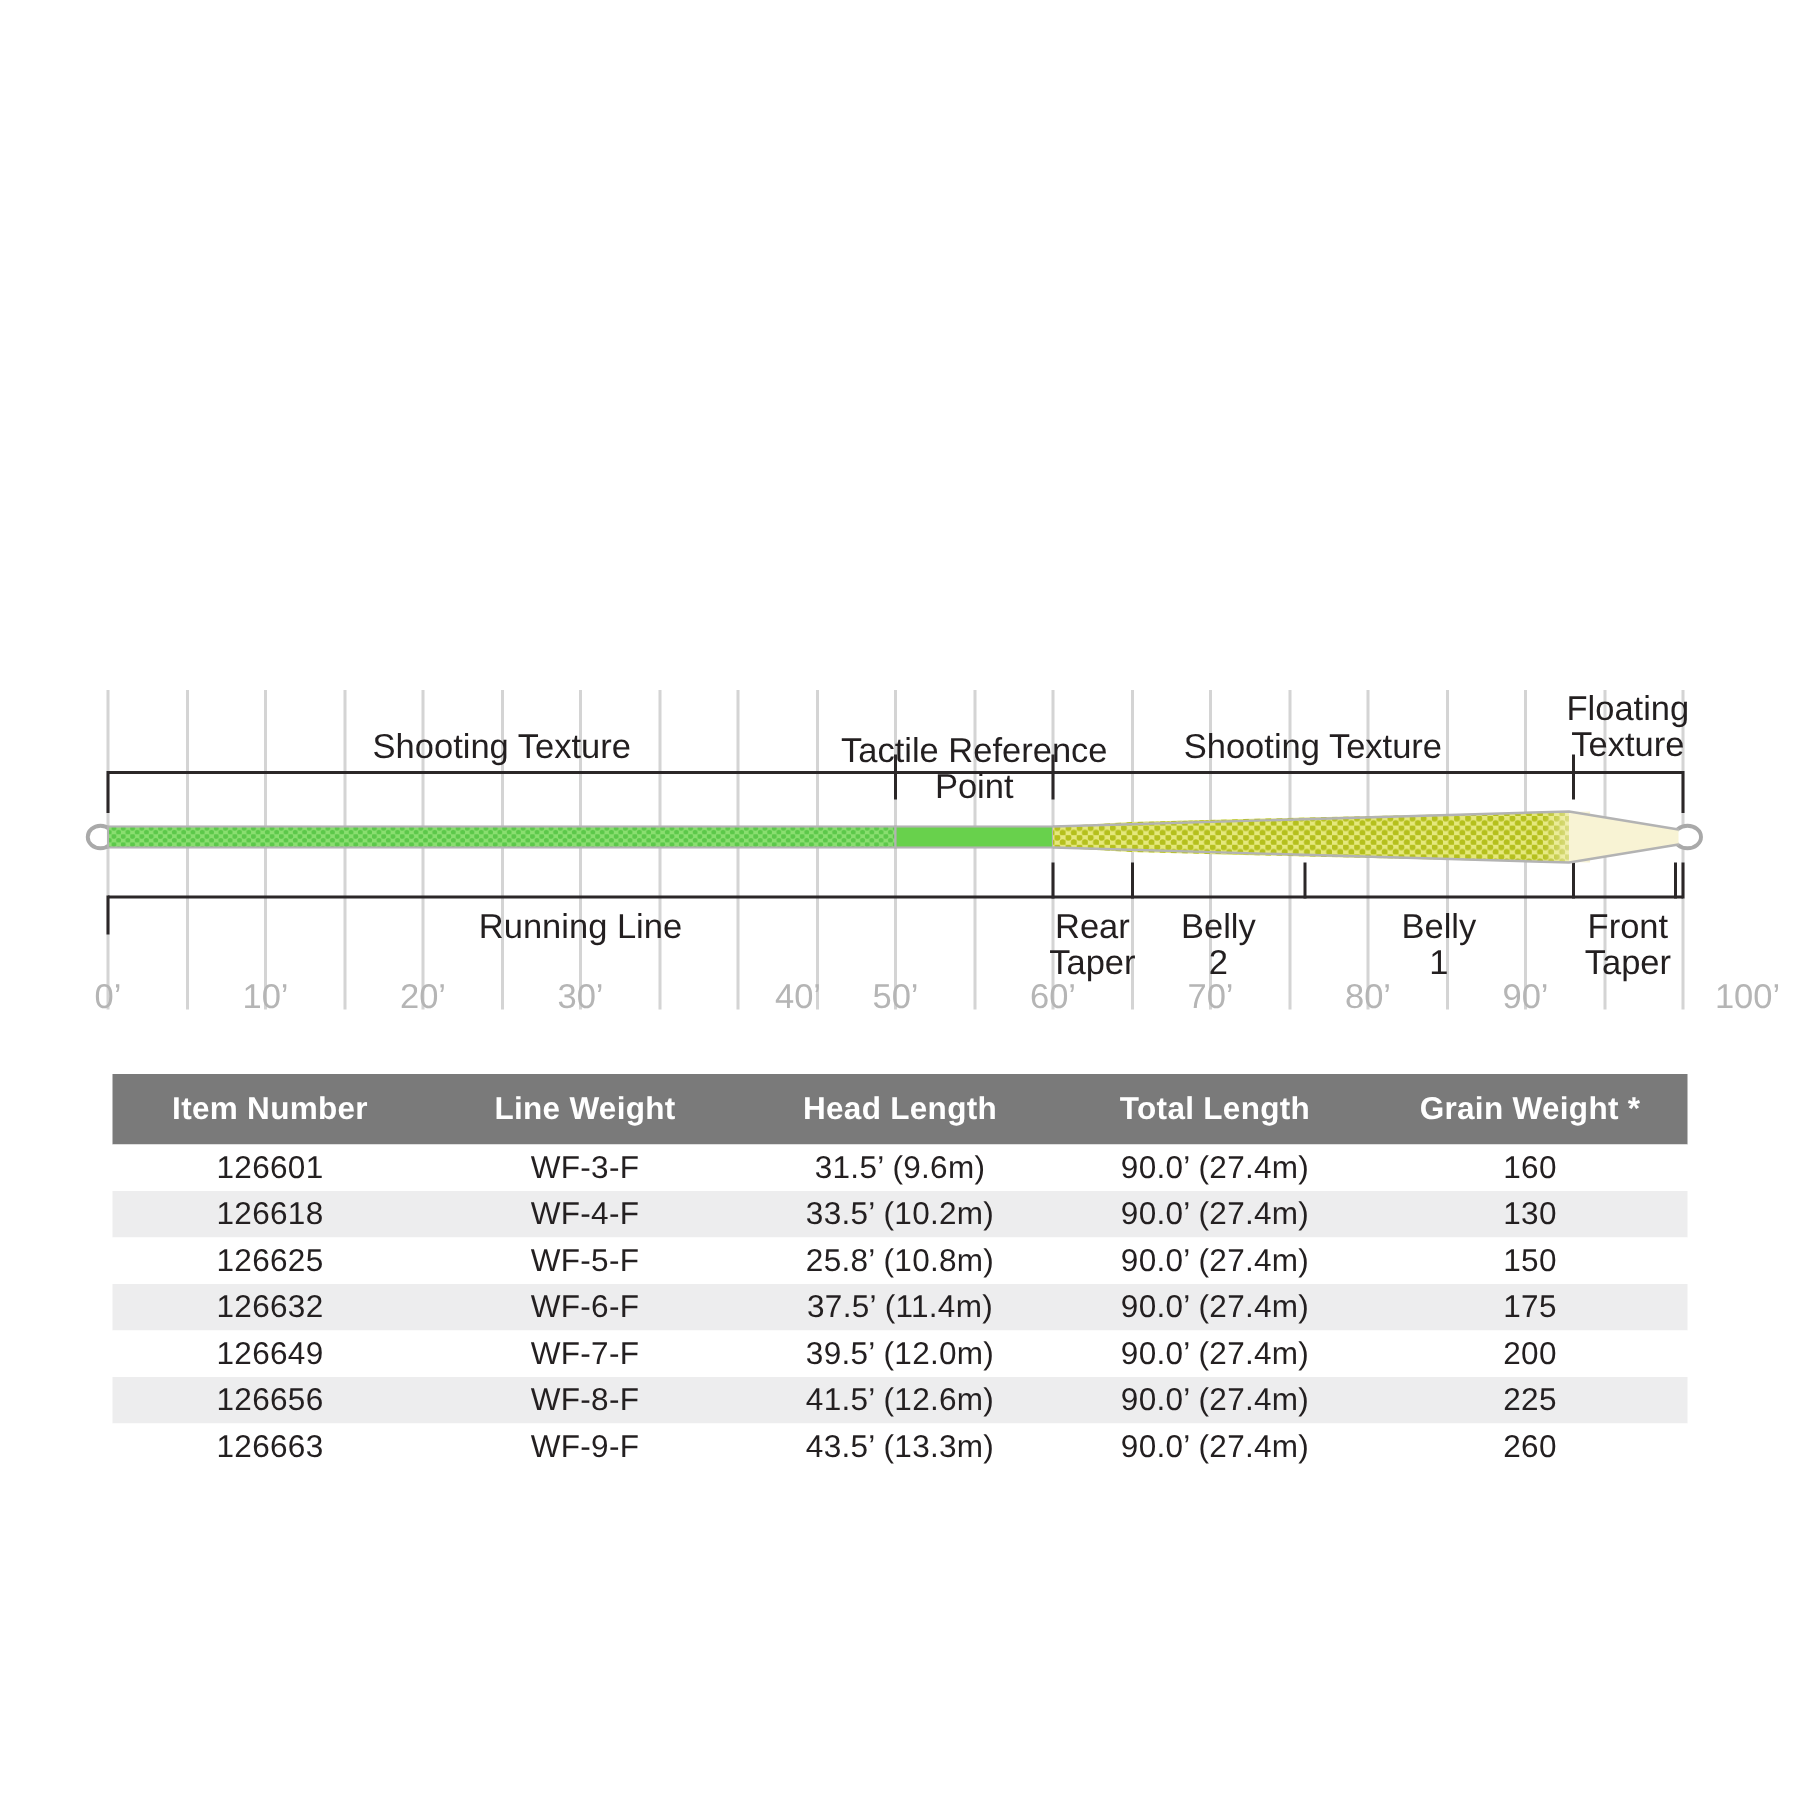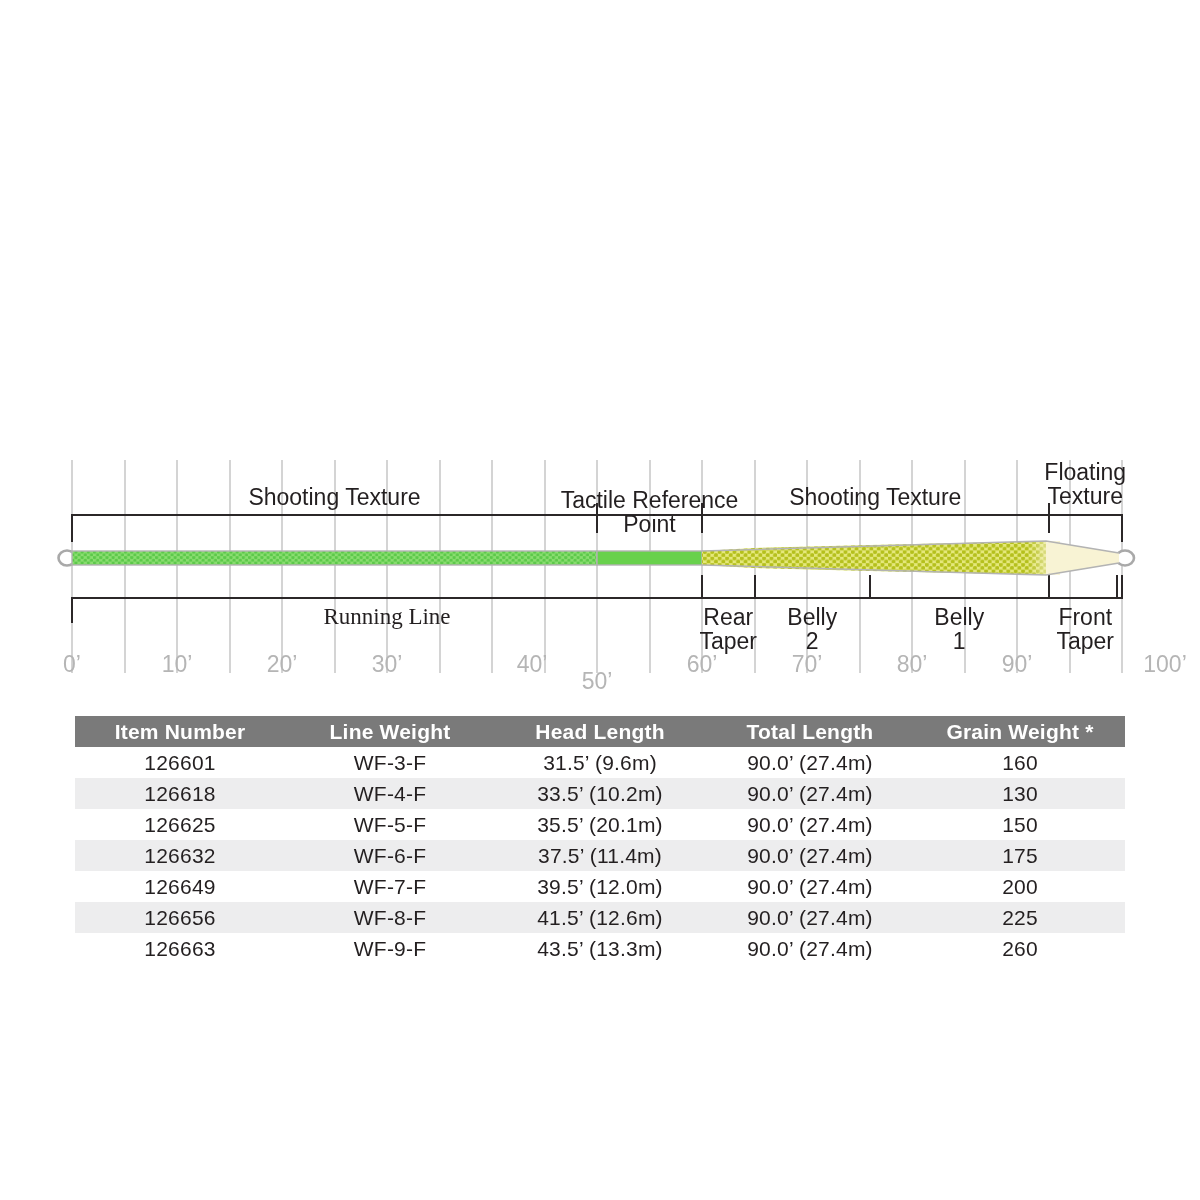--- a/index.html
+++ b/index.html
@@ -14,21 +14,21 @@
   .tick{position:absolute;width:2px;background:var(--bracket);}
   .seclabel{position:absolute;transform:translateX(-50%);text-align:center;
             font-size:23px;line-height:24px;white-space:nowrap;color:var(--label-text);}
   .axislabel{position:absolute;top:651px;transform:translateX(-50%);
              font-size:23px;color:var(--axis-text);white-space:nowrap;}
   .profile-svg{position:absolute;left:0;top:0;pointer-events:none;}
   
   .spec-table{position:absolute;left:75px;top:716px;width:1050px;}
   .t-row{display:flex;height:31px;align-items:center;background:#fff;}
   .t-row.alt{background:var(--alt-row-bg);}
-  .t-row.header{height:31px;background:var(--header-bg);}
+  .t-row.header{height:47px;background:var(--header-bg);}
   .t-cell{flex:1;text-align:center;font-size:21px;color:var(--label-text);letter-spacing:.2px;}
   .t-row.header .t-cell{color:#fff;font-weight:bold;}
 </style>
 </head>
 <body>
 
 <div class="page">
 
   <div class="diagram">
     <div id="gridlines">
@@ -82,21 +82,21 @@
         </div>
         <div class="seclabel" style="left: 875.25px; top: 485px;">
           <span style="display: block;">Shooting Texture</span>
         </div>
         <div class="seclabel" style="left: 1085.25px; top: 460px;">
           <span style="display: block;">Floating</span>
           <span style="display: block;">Texture</span>
         </div>
       </div>
     <div id="bottomLabels">
-        <div class="seclabel" style="left: 387px; top: 605px; font-family: Liberation Serif, serif;">
+        <div class="seclabel" style="left: 387px; top: 605px;">
           <span style="display: block;">Running Line</span>
         </div>
         <div class="seclabel" style="left: 728.25px; top: 605px;">
           <span style="display: block;">Rear</span>
           <span style="display: block;">Taper</span>
         </div>
         <div class="seclabel" style="left: 812.25px; top: 605px;">
           <span style="display: block;">Belly</span>
           <span style="display: block;">2</span>
         </div>
@@ -108,21 +108,21 @@
           <span style="display: block;">Front</span>
           <span style="display: block;">Taper</span>
         </div>
       </div>
     <div id="axisLabels">
         <div class="axislabel" style="left: 72px;">0’</div>
         <div class="axislabel" style="left: 177px;">10’</div>
         <div class="axislabel" style="left: 282px;">20’</div>
         <div class="axislabel" style="left: 387px;">30’</div>
         <div class="axislabel" style="left: 492px; margin-left: 40px;">40’</div>
-        <div class="axislabel" style="left: 597px; margin-top: 17px;">50’</div>
+        <div class="axislabel" style="left: 597px;">50’</div>
         <div class="axislabel" style="left: 702px;">60’</div>
         <div class="axislabel" style="left: 807px;">70’</div>
         <div class="axislabel" style="left: 912px;">80’</div>
         <div class="axislabel" style="left: 1017px;">90’</div>
         <div class="axislabel" style="left: 1165px;">100’</div>
       </div>
 
     <svg class="profile-svg" width="1200" height="700" viewBox="0 0 1200 700">
       <defs>
         <pattern id="hexGreen" width="6.2" height="5.4" patternUnits="userSpaceOnUse">
@@ -178,21 +178,21 @@
       <div class="t-row alt">
         <div class="t-cell">126618</div>
         <div class="t-cell">WF-4-F</div>
         <div class="t-cell">33.5’ (10.2m)</div>
         <div class="t-cell">90.0’ (27.4m)</div>
         <div class="t-cell">130</div>
       </div>
       <div class="t-row">
         <div class="t-cell">126625</div>
         <div class="t-cell">WF-5-F</div>
-        <div class="t-cell">35.5’ (20.1m)</div>
+        <div class="t-cell">25.8’ (10.8m)</div>
         <div class="t-cell">90.0’ (27.4m)</div>
         <div class="t-cell">150</div>
       </div>
       <div class="t-row alt">
         <div class="t-cell">126632</div>
         <div class="t-cell">WF-6-F</div>
         <div class="t-cell">37.5’ (11.4m)</div>
         <div class="t-cell">90.0’ (27.4m)</div>
         <div class="t-cell">175</div>
       </div>

